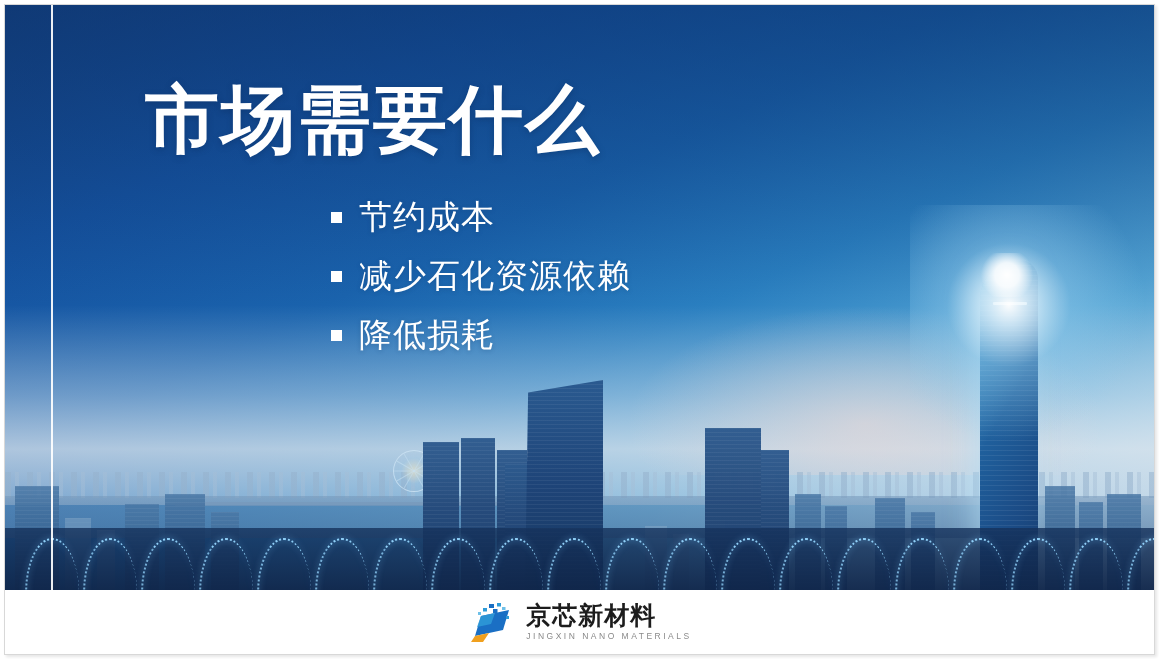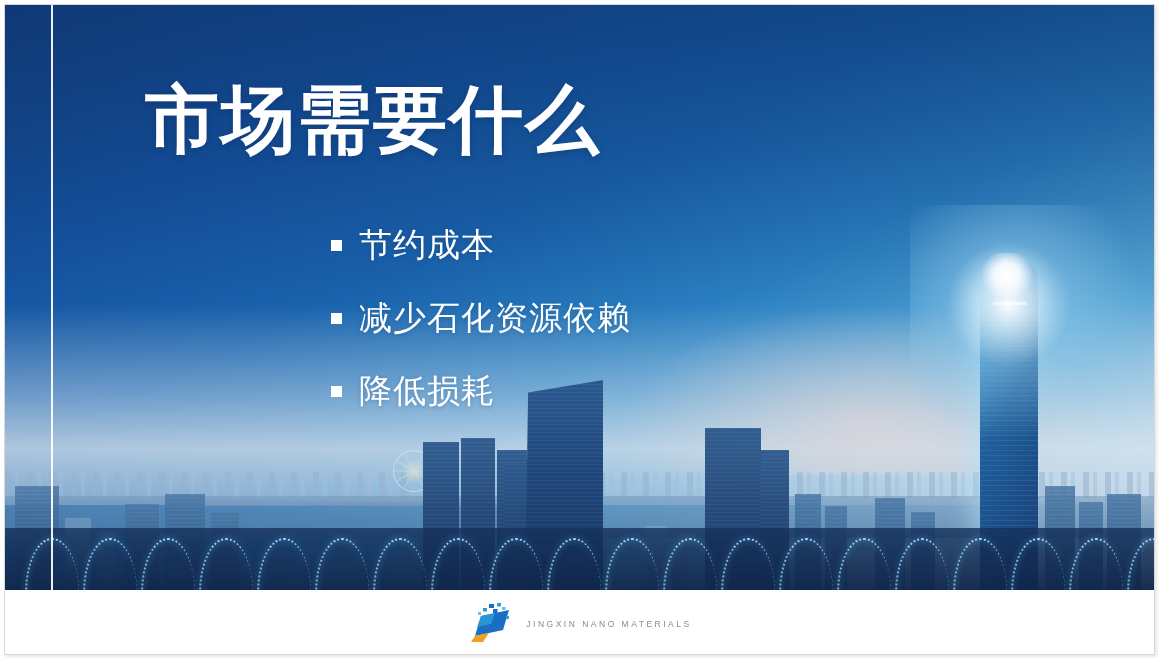--- a/index.html
+++ b/index.html
@@ -206,21 +206,20 @@
     position: absolute;
     left: 326px; top: 190px;
     list-style: none;
     margin: 0; padding: 0;
   }
   .bullet-item {
     display: flex;
     align-items: center;
     margin-bottom: 14px;
     white-space: nowrap;
-    margin-top: 28px;
   }
   .bullet-marker {
     width: 11px; height: 11px;
     background: #ffffff;
     margin-right: 17px;
     flex: 0 0 auto;
   }
   .bullet-text {
     font-size: 33px;
     font-weight: 300;
@@ -373,18 +372,19 @@
           <rect x="28" y="1" width="4" height="3.5" fill="#2f9bd8"></rect>
           <rect x="14" y="6" width="4" height="3.5" fill="#2f9bd8"></rect>
           <rect x="24" y="7" width="4.5" height="4" fill="#1a6fc4"></rect>
           <rect x="33" y="5" width="3.5" height="3" fill="#6ec0e8"></rect>
           <rect x="9" y="10" width="3" height="3" fill="#6ec0e8"></rect>
           <rect x="30" y="11" width="4" height="3.5" fill="#1a6fc4"></rect>
           <rect x="37" y="14" width="3" height="3" fill="#2f9bd8"></rect>
         </svg>
       </div>
       <div class="logo-text">
+        <span class="logo-cn">京芯新材料</span>
         <span class="logo-en">JINGXIN NANO MATERIALS</span>
       </div>
     </div>
   </div>
 
 </div>
 
 </body></html>

